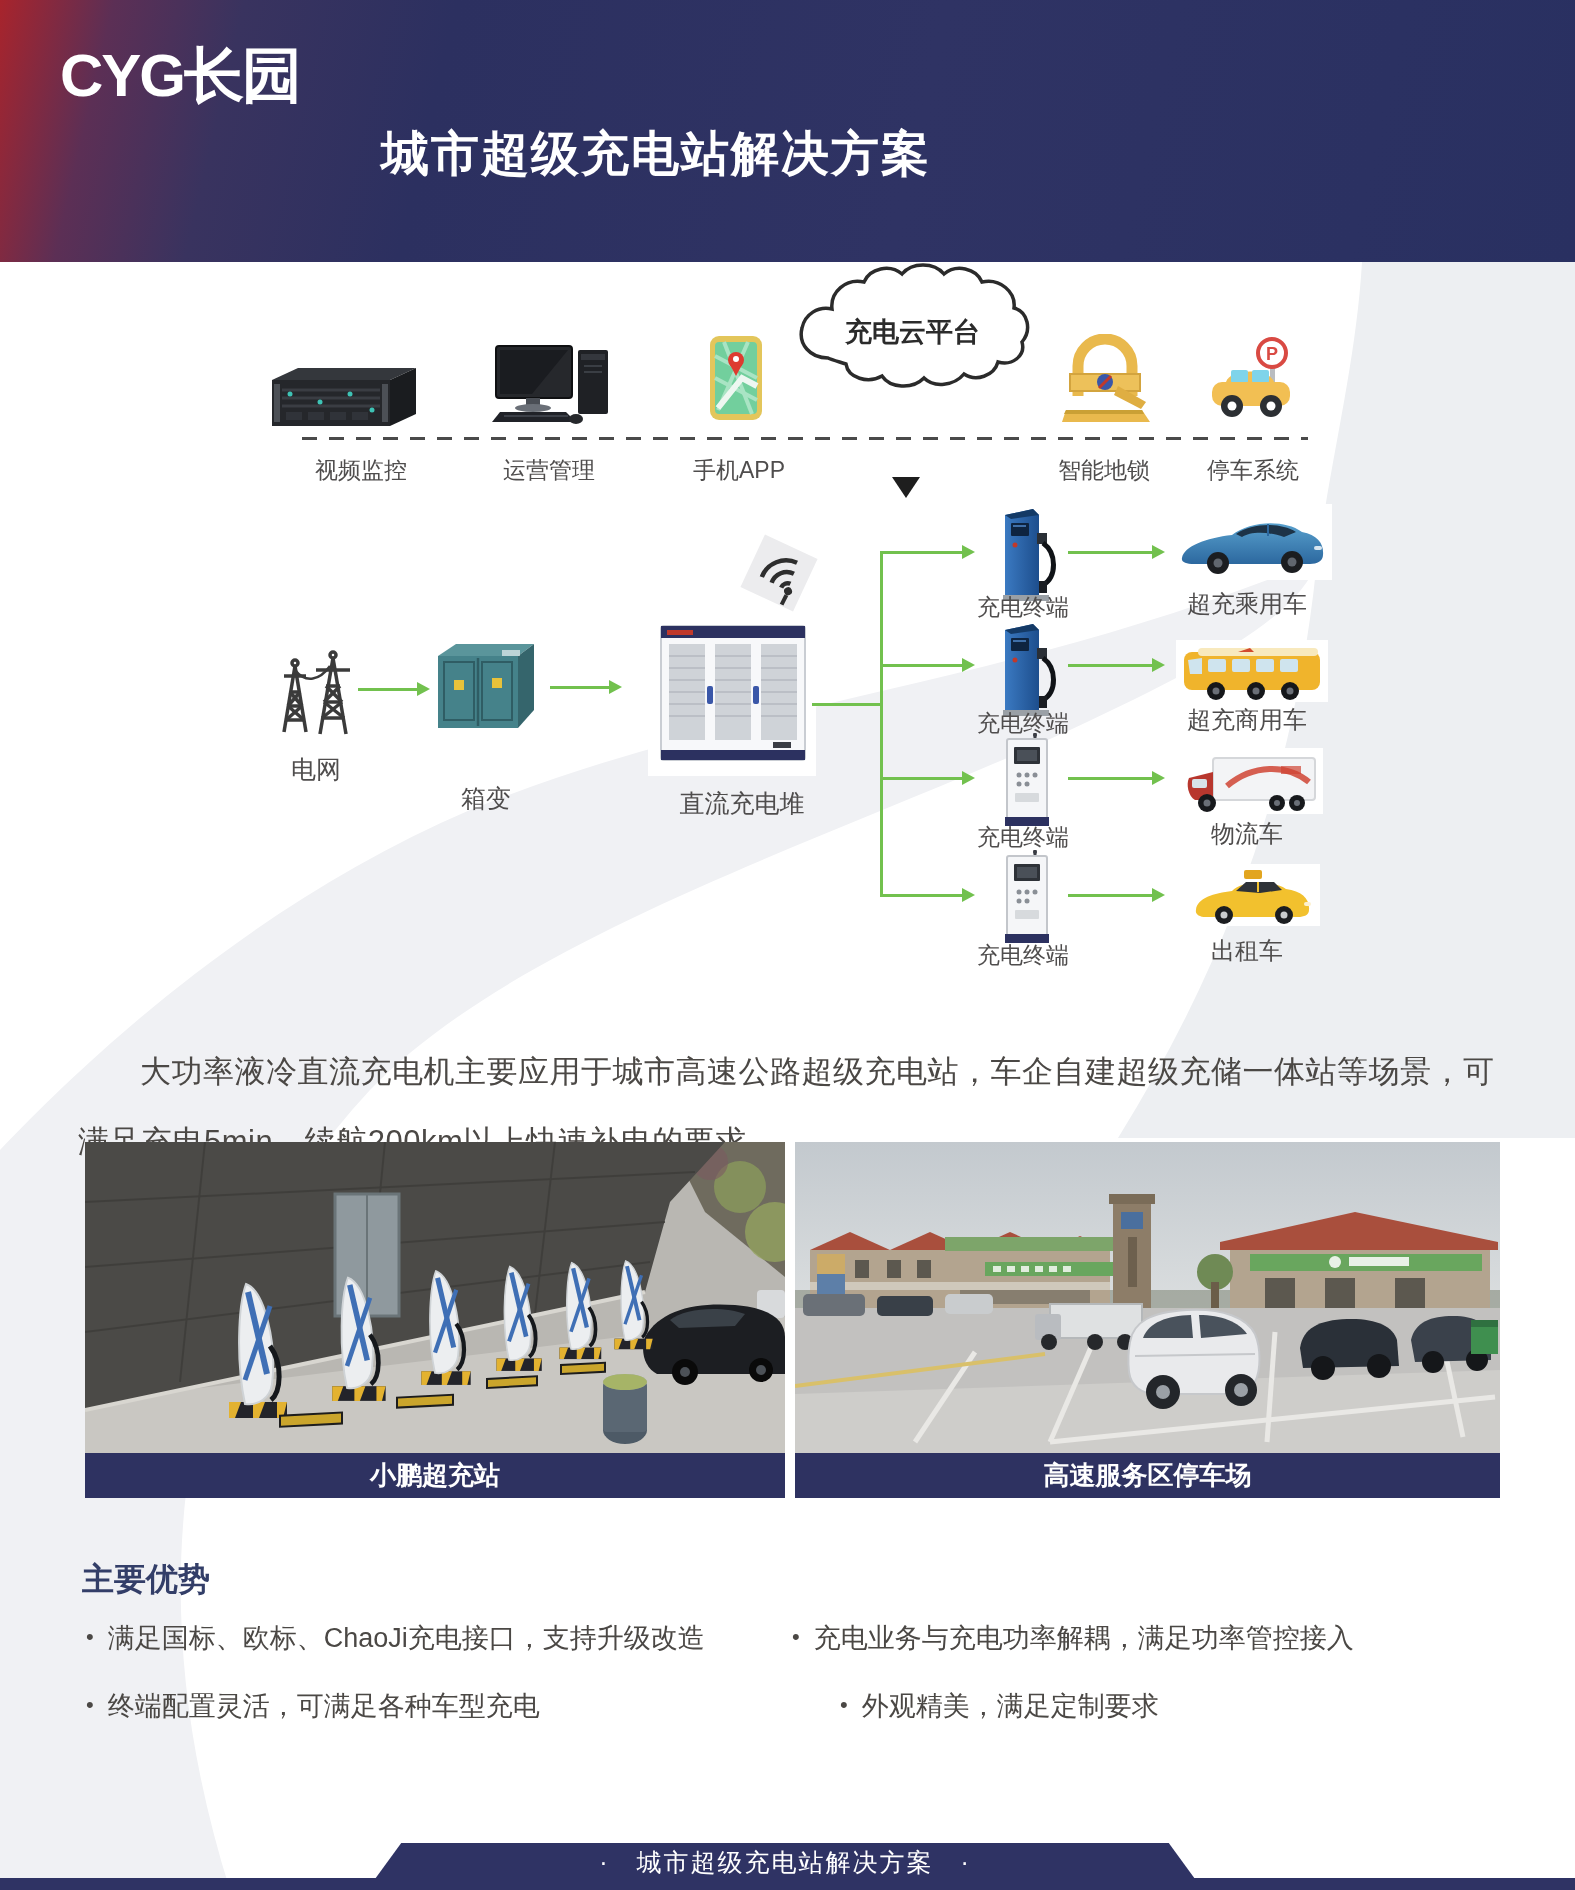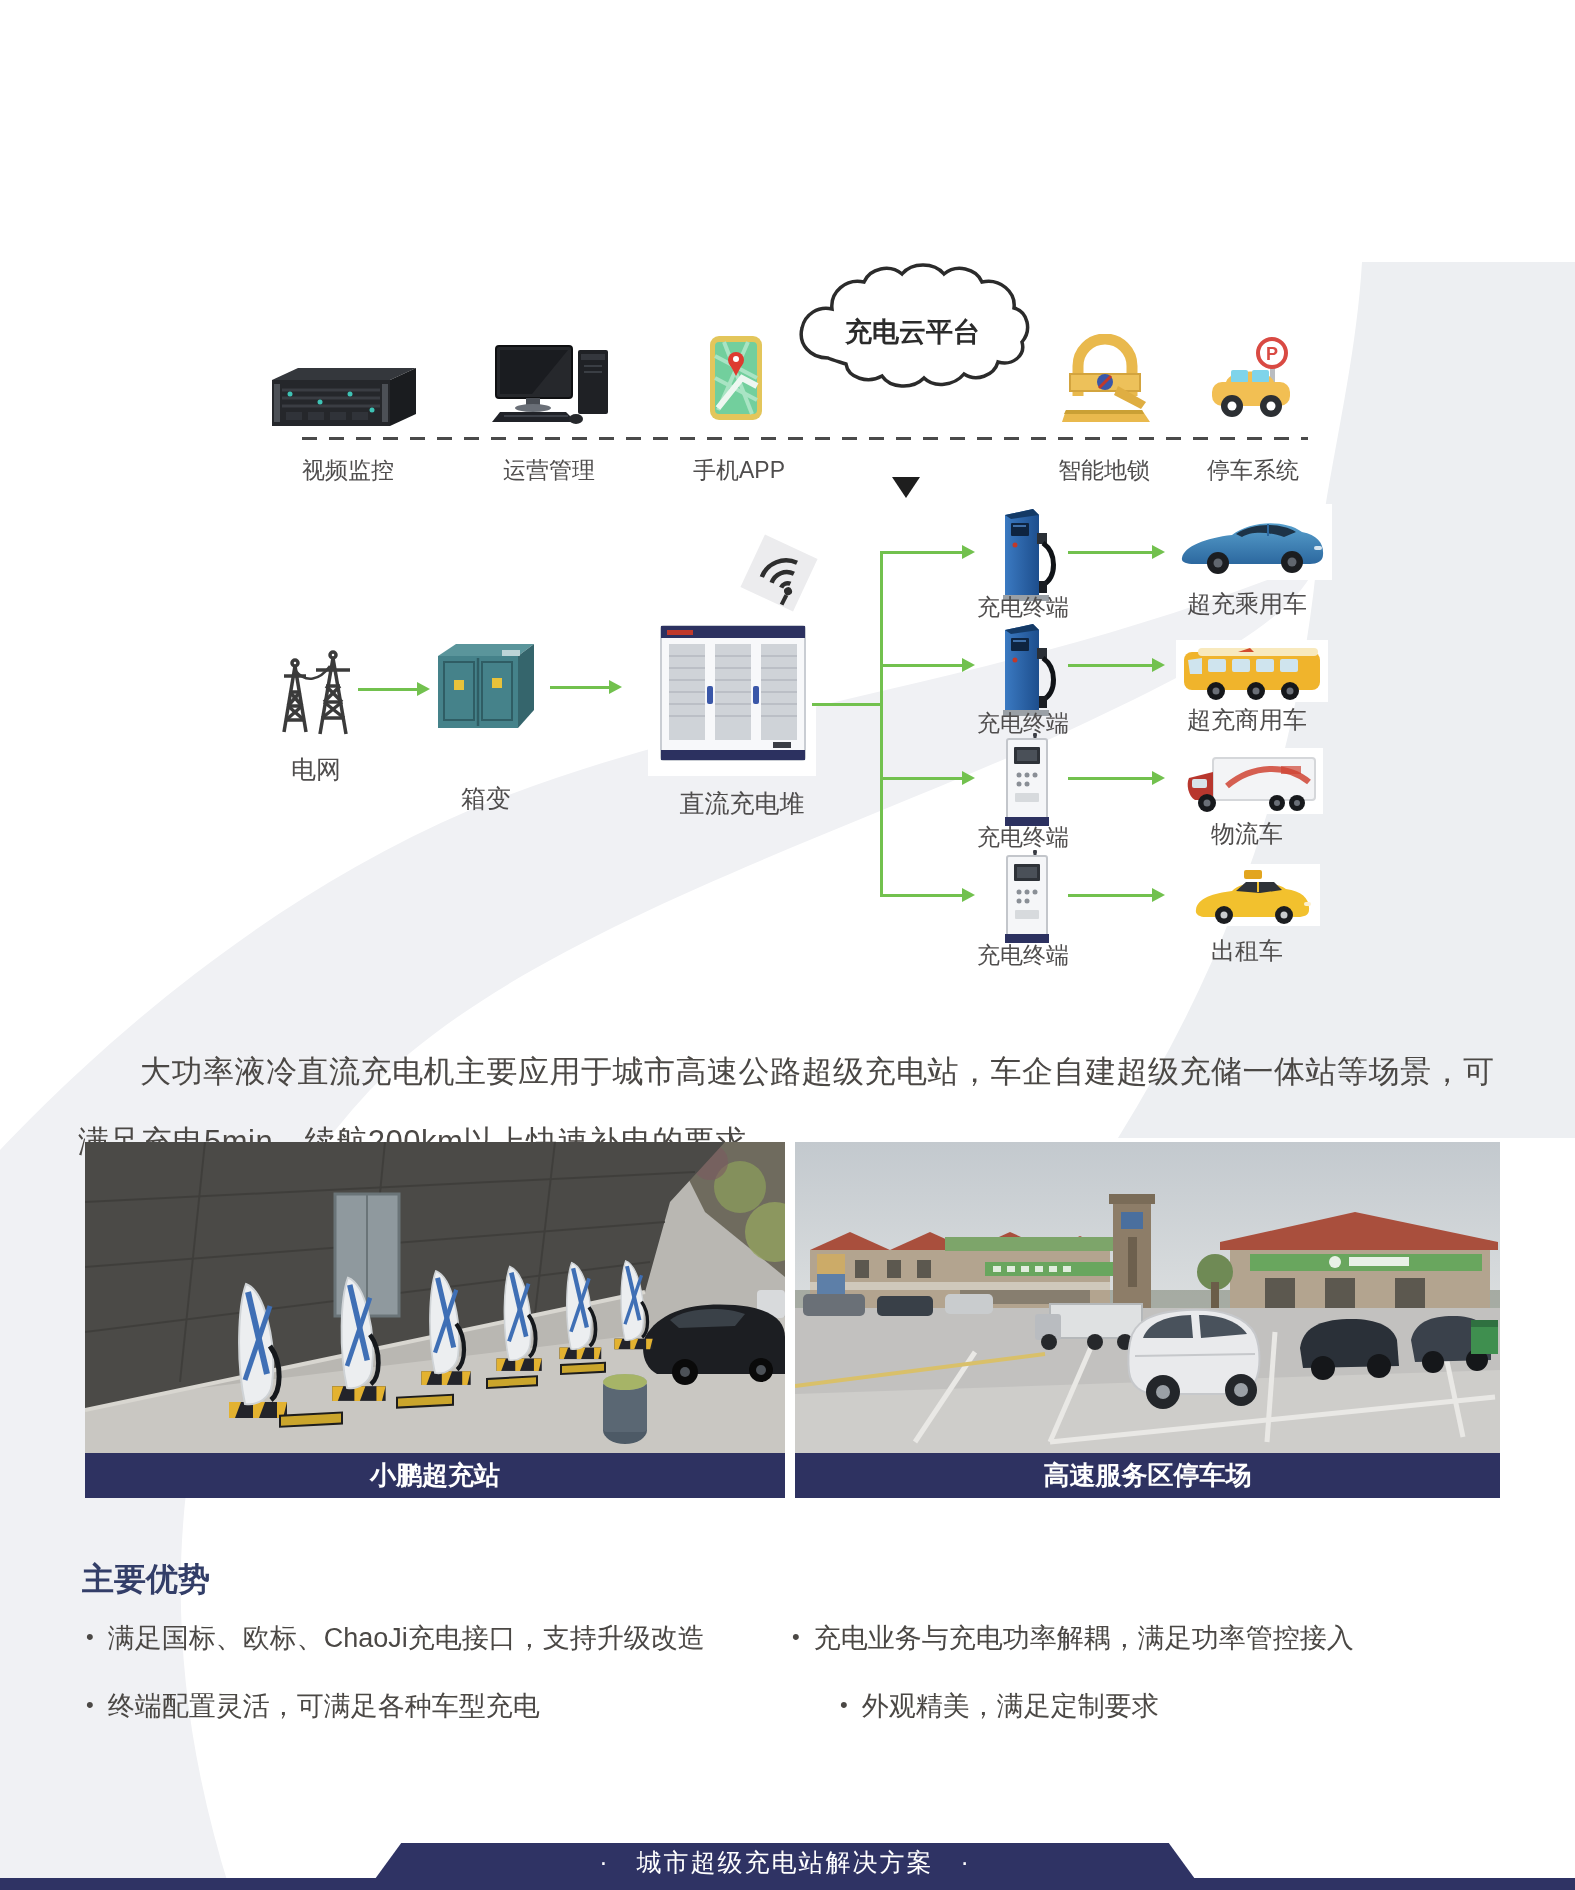--- a/index.html
+++ b/index.html
@@ -46,20 +46,26 @@
 </head>
 <body>
 
 <div class="page">
 
   <svg class="abs" style="left:0;top:0;" width="1575" height="1890" viewBox="0 0 1575 1890">
     <path d="M 1362 262 L 1575 262 L 1575 1138 L 1118 1138 C 1232 955 1295 770 1316 570 C 1330 460 1356 365 1362 262 Z" fill="#edeff2"></path>
     <path d="M 1318 560 C 1000 690 740 700 470 810 C 260 900 95 1050 0 1150 L 0 1890 L 230 1890 C 135 1590 175 1300 370 1090 C 520 935 830 840 1070 730 C 1210 665 1300 615 1318 560 Z" fill="#f0f1f4"></path>
   </svg>
 
+  <div class="abs header">
+    <div class="abs logo">
+      <span class="cyg">CYG长园</span>
+    </div>
+    <div class="abs title">城市超级充电站解决方案</div>
+  </div>
 
   <div class="abs dash" style="left:302px;top:437px;width:1006px;"></div>
 
   <svg class="abs" style="left:262px;top:364px;" width="158" height="64" viewBox="0 0 158 64">
     <polygon points="10,16 36,4 154,4 128,16" fill="#34373c"></polygon>
     <polygon points="128,16 154,4 154,50 128,62" fill="#1a1c1f"></polygon>
     <rect x="10" y="16" width="118" height="46" fill="#25272b"></rect>
     <rect x="12" y="20" width="6" height="38" fill="#4c5056"></rect>
     <rect x="120" y="20" width="6" height="38" fill="#4c5056"></rect>
     <line x1="20" y1="26" x2="118" y2="26" stroke="#3a3d43" stroke-width="3"></line>
@@ -129,21 +135,21 @@
     <path d="M 18 46 C 22 32 62 32 66 46 L 66 48 L 18 48 Z" fill="#f2bf53"></path>
     <rect x="23" y="34" width="17" height="13" rx="2" fill="#7fd4ea"></rect>
     <rect x="44" y="34" width="17" height="13" rx="2" fill="#7fd4ea"></rect>
     <rect x="4" y="46" width="78" height="24" rx="10" fill="#f2bf53"></rect>
     <circle cx="24" cy="70" r="11" fill="#2c2f33"></circle>
       <circle cx="24" cy="70" r="4.5" fill="#ffffff"></circle>
     <circle cx="63" cy="70" r="11" fill="#2c2f33"></circle>
       <circle cx="63" cy="70" r="4.5" fill="#ffffff"></circle>
   </svg>
 
-  <div class="lbl" style="left:278px;top:455px;width:140px;">视频监控</div>
+  <div class="lbl" style="left:291px;top:455px;width:140px;">视频监控</div>
   <div class="lbl" style="left:479px;top:455px;width:140px;">运营管理</div>
   <div class="lbl" style="left:669px;top:455px;width:140px;">手机APP</div>
   <div class="lbl" style="left:1034px;top:455px;width:140px;">智能地锁</div>
   <div class="lbl" style="left:1183px;top:455px;width:140px;">停车系统</div>
 
   <svg class="abs" style="left:272px;top:646px;" width="82" height="90" viewBox="0 0 82 90">
     <g stroke="#3b3b3b" stroke-width="3.5" fill="none">
       <line x1="12" y1="86" x2="23" y2="20"></line>
         <line x1="34" y1="86" x2="23" y2="20"></line>
       <line x1="14" y1="74" x2="32" y2="74"></line>

